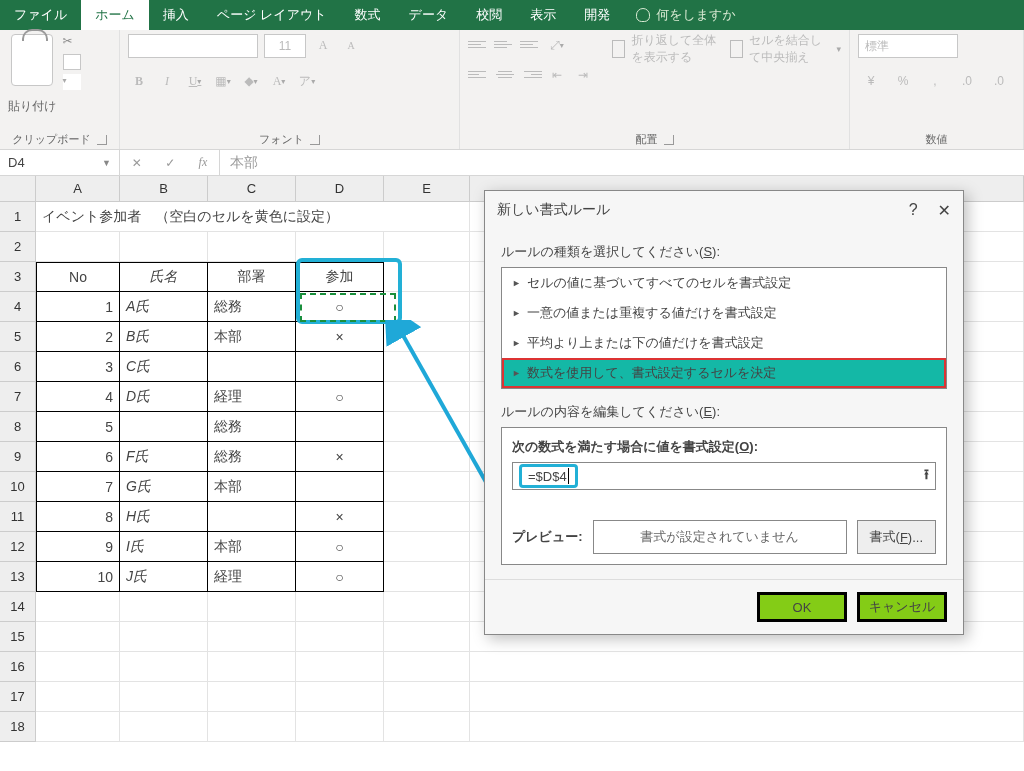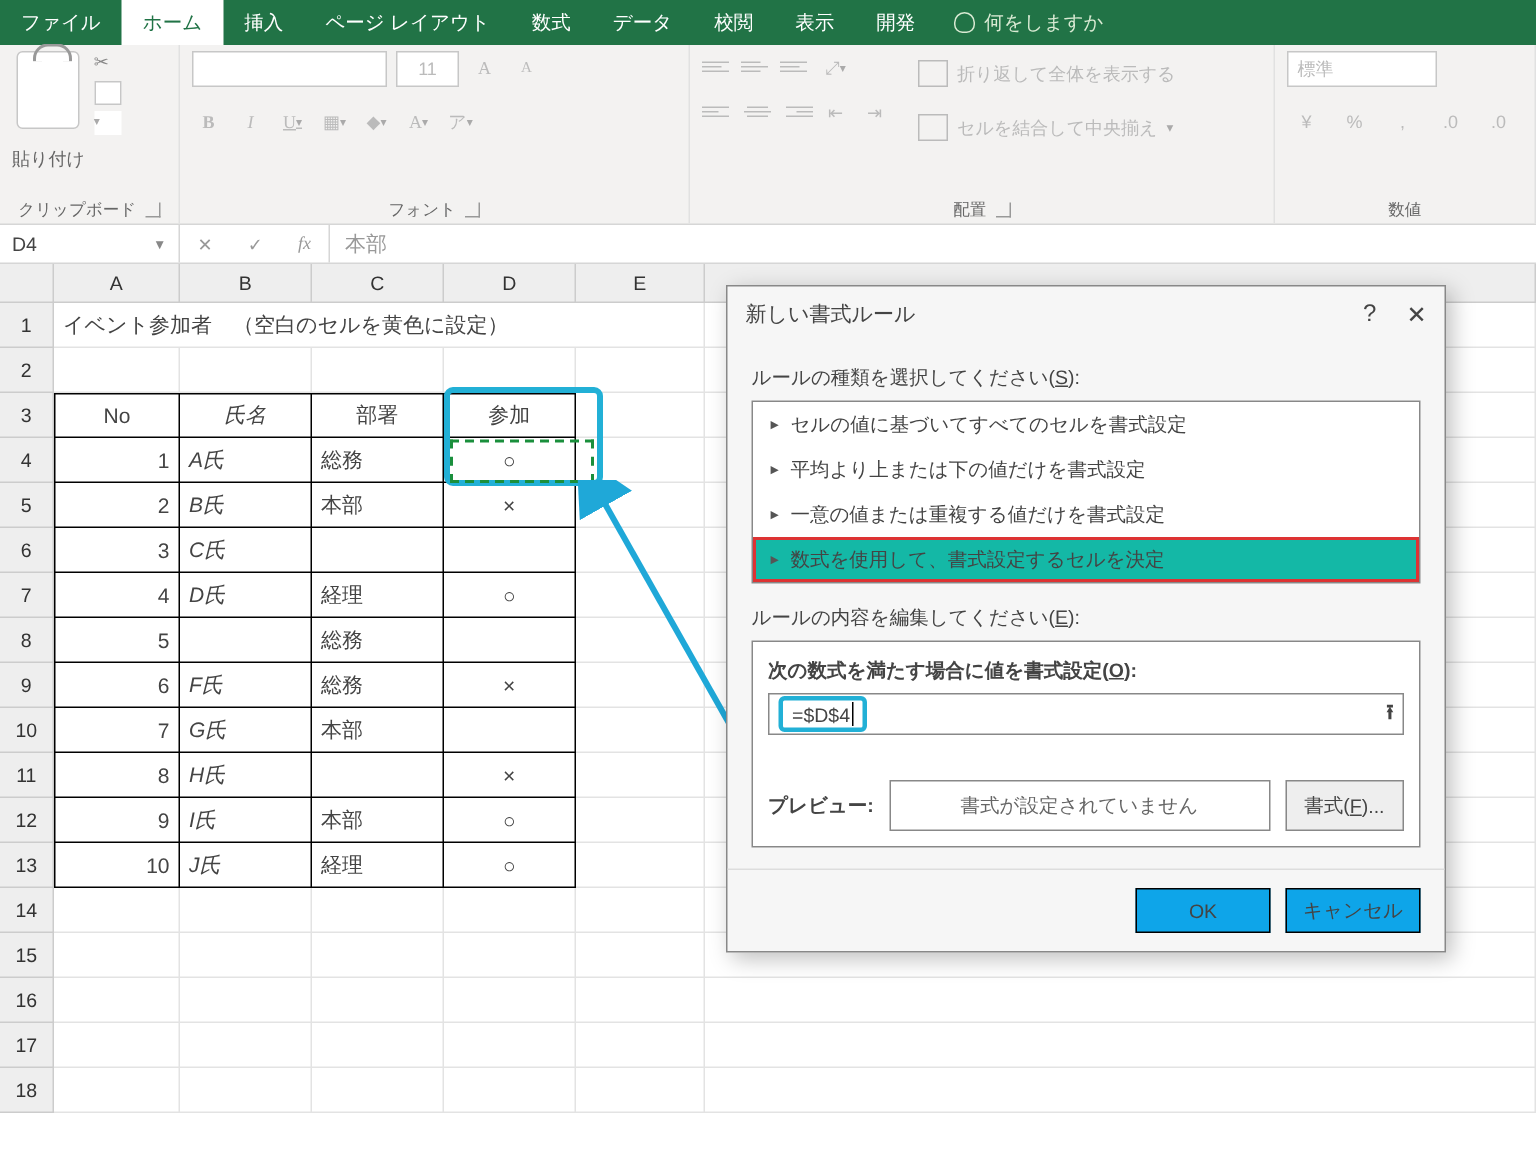--- a/index.html
+++ b/index.html
@@ -264,21 +264,21 @@
     border:1px solid #888;background:#eee;height:34px;
     padding:0 12px;display:flex;align-items:center;
   }
   .fmt-btn .mn{text-decoration:underline;}
   .dlg-buttons{
     display:flex;justify-content:flex-end;gap:10px;
     padding:12px 16px;
     border-top:1px solid #ddd;
   }
   .dlg-btn{
-    border:1px solid #000000;background:#0ea5e9;height:30px;min-width:90px;
+    border:3px solid #000000;background:#84cc16;height:30px;min-width:90px;
     display:flex;align-items:center;justify-content:center;
   }
 
   
   svg.annot{position:absolute;pointer-events:none;}
 </style>
 </head>
 <body>
 
 <div class="titlebar">
@@ -374,21 +374,21 @@
             </div>
           <div class="align-btn">
               <span style="width:80%;margin-left:auto"></span>
               <span style="width:50%;margin-left:auto"></span>
               <span style="width:80%;margin-left:auto"></span>
             </div>
           <div class="fbtn">⇤</div>
           <div class="fbtn">⇥</div>
         </div>
       </div>
-      <div style="display:flex;flex-direction:column;gap:6px;margin-left:12px">
+      <div style="display:flex;flex-direction:row;gap:6px;margin-left:12px">
         <div class="wrap-text">
           <span class="wrap-icon"></span>
           <span>折り返して全体を表示する</span>
         </div>
         <div class="merge-text">
           <span class="wrap-icon"></span>
           <span>セルを結合して中央揃え</span>
           <span style="font-size:9px;color:#aaa">▾</span>
         </div>
       </div>
@@ -632,22 +632,22 @@
       <span class="dlg-help">?</span>
       <span class="dlg-close">✕</span>
     </div>
   </div>
   <div class="dlg-body">
     <div class="sect-label">
       <span>ルールの種類を選択してください(</span><span class="mn">S</span><span>):</span>
     </div>
     <div class="rule-list">
       <div class="rule-item">セルの値に基づいてすべてのセルを書式設定</div>
+      <div class="rule-item">一意の値または重複する値だけを書式設定</div>
       <div class="rule-item">平均より上または下の値だけを書式設定</div>
-      <div class="rule-item">一意の値または重複する値だけを書式設定</div>
       <div class="rule-item sel">数式を使用して、書式設定するセルを決定</div>
     </div>
 
     <div class="sect-label" style="margin-top:14px">
       <span>ルールの内容を編集してください(</span><span class="mn">E</span><span>):</span>
     </div>
     <div class="formula-box-wrap">
       <div class="formula-label">
         <span>次の数式を満たす場合に値を書式設定(</span><span class="mn">O</span><span>):</span>
       </div>

